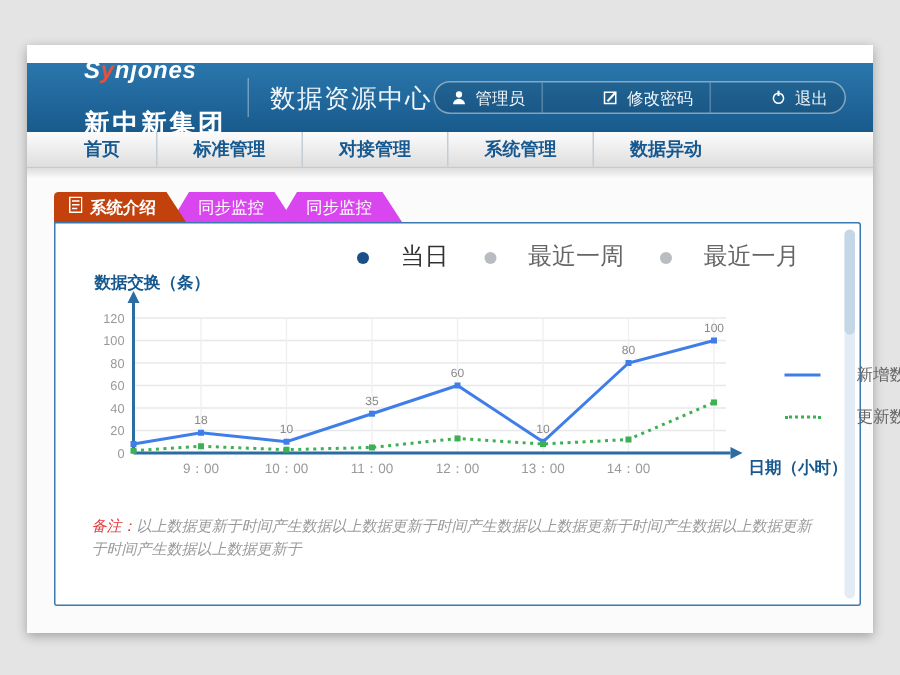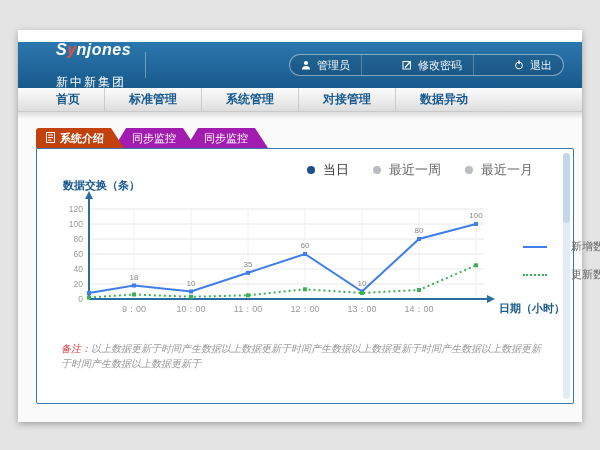--- a/index.html
+++ b/index.html
@@ -16,21 +16,21 @@
   }
   .top-strip { height:12px; background:#fff; }
   
   .header {
     height:46px; background:linear-gradient(#2a77ad,#195a8c);
     display:flex; align-items:center; padding:0 12px; color:#fff; flex:0 0 auto;
   }
   .logo { display:flex; flex-direction:column; line-height:1; margin-left:26px; }
   .logo-en { font-size:16px; font-weight:bold; font-style:italic; letter-spacing:.5px; }
   .logo-accent { color:#e8503a; }
-  .logo-cn { font-size:12px; font-weight:normal; letter-spacing:2px; margin-top:18px; }
+  .logo-cn { font-size:17px; font-weight:bold; letter-spacing:2px; margin-top:18px; }
   .header-divider { width:1px; height:26px; background:rgba(255,255,255,.35); margin:0 14px; }
   .app-title { font-size:17px; letter-spacing:1px; color:#eef6fc; }
   .header-right {
     margin-left:auto; margin-right:6px; display:flex; align-items:center; height:22px;
     border:1px solid rgba(255,255,255,.45); border-radius:12px; background:rgba(0,0,0,.10);
   }
   .hbtn { display:flex; align-items:center; gap:6px; font-size:11px; padding:0 11px; color:#f0f6fb; cursor:pointer; height:100%; }
   .hbtn + .hbtn { border-left:1px solid rgba(255,255,255,.25);padding-left:40px; }
   .hbtn svg { display:block; }
   
@@ -45,34 +45,34 @@
   
   .content { background:#fbfbfb; flex:1; position:relative; }
   .tabs { display:flex; margin:9px 0 0 18px; height:20px; position:relative; }
   .tab { font-size:11px; color:#fff; display:flex; align-items:center; gap:5px; position:relative; }
   .tab.active {
     background:#c2410c; padding:0 20px 0 10px; font-weight:bold;
     clip-path:polygon(0 0, calc(100% - 13px) 0, 100% 100%, 0 100%);
     border-radius:3px 0 0 0; z-index:3;
   }
   .tab.inactive {
-    background:#a21caf; padding:0 20px 0 18px; margin-left:-10px;
+    background:#d946ef; padding:0 20px 0 18px; margin-left:-10px;
     clip-path:polygon(12px 0, calc(100% - 13px) 0, 100% 100%, 0 100%);
   }
   .tab.inactive:nth-child(2) { z-index:2; }
   .tab.inactive:nth-child(3) { z-index:1; }
   .panel {
     margin:0 8px 0 18px; border:1px solid #3a79b0; border-radius:0 2px 2px 2px;
     background:#fff; height:256px; position:relative;
   }
   .scrollbar { position:absolute; right:3px; top:4px; bottom:4px; width:7px; background:#e3ecf4; border-radius:4px; cursor:pointer; }
   .scroll-thumb { position:absolute; top:0; left:0; width:7px; height:70px; background:#c4d7e6; border-radius:4px; }
   
   .filters { display:flex; justify-content:flex-end; align-items:center; gap:24px; padding:12px 40px 0 0; }
-  .filter { display:flex; align-items:center; gap:8px; font-size:13px; color:#666; cursor:pointer; }
+  .filter { display:flex; align-items:center; gap:21px; font-size:16px; color:#666; cursor:pointer; }
   .filter.active { color:#333; }
   .dot { width:8px; height:8px; border-radius:50%; }
   .dot.on { background:#1c4f8a; }
   .dot.off { background:#b9bdc1; }
   
   .chart-row { display:flex; align-items:flex-start; padding:2px 0 0 22px; }
   svg.chart { overflow:visible; display:block; }
   .legend { margin-top:58px; margin-left:14px; display:flex; flex-direction:column; gap:13px; }
   .legend-item { display:flex; align-items:center; gap:24px; font-size:11px; color:#666; cursor:pointer; white-space:nowrap; }
   .sample { width:24px; height:0; border-top-width:2px; }
@@ -87,20 +87,21 @@
 
 <div class="window">
   <div class="top-strip"></div>
 
   <div class="header">
     <div class="logo">
       <div class="logo-en"><span>S</span><span class="logo-accent">y</span><span>njones</span></div>
       <div class="logo-cn">新中新集团</div>
     </div>
     <div class="header-divider"></div>
+    <div class="app-title">数据资源中心</div>
     <div class="header-right">
       <div class="hbtn">
         <span>
           <svg width="10" height="10" viewBox="0 0 10 10">
               <circle cx="5" cy="3" r="2.1" fill="#fff"></circle>
               <path d="M1 9.5 a4 3.6 0 0 1 8 0 z" fill="#fff"></path>
             </svg>
         </span>
         <span>管理员</span>
       </div>
@@ -121,22 +122,22 @@
             </svg>
         </span>
         <span>退出</span>
       </div>
     </div>
   </div>
 
   <div class="nav">
     <div class="nav-item">首页</div>
     <div class="nav-item">标准管理</div>
+    <div class="nav-item">对接管理</div>
     <div class="nav-item">系统管理</div>
-    <div class="nav-item">对接管理</div>
     <div class="nav-item">数据异动</div>
   </div>
 
   <div class="content">
     <div class="nav-shadow"></div>
 
     <div class="tabs">
       <div class="tab active">
         <span>
           <svg width="9" height="11" viewBox="0 0 9 11">

